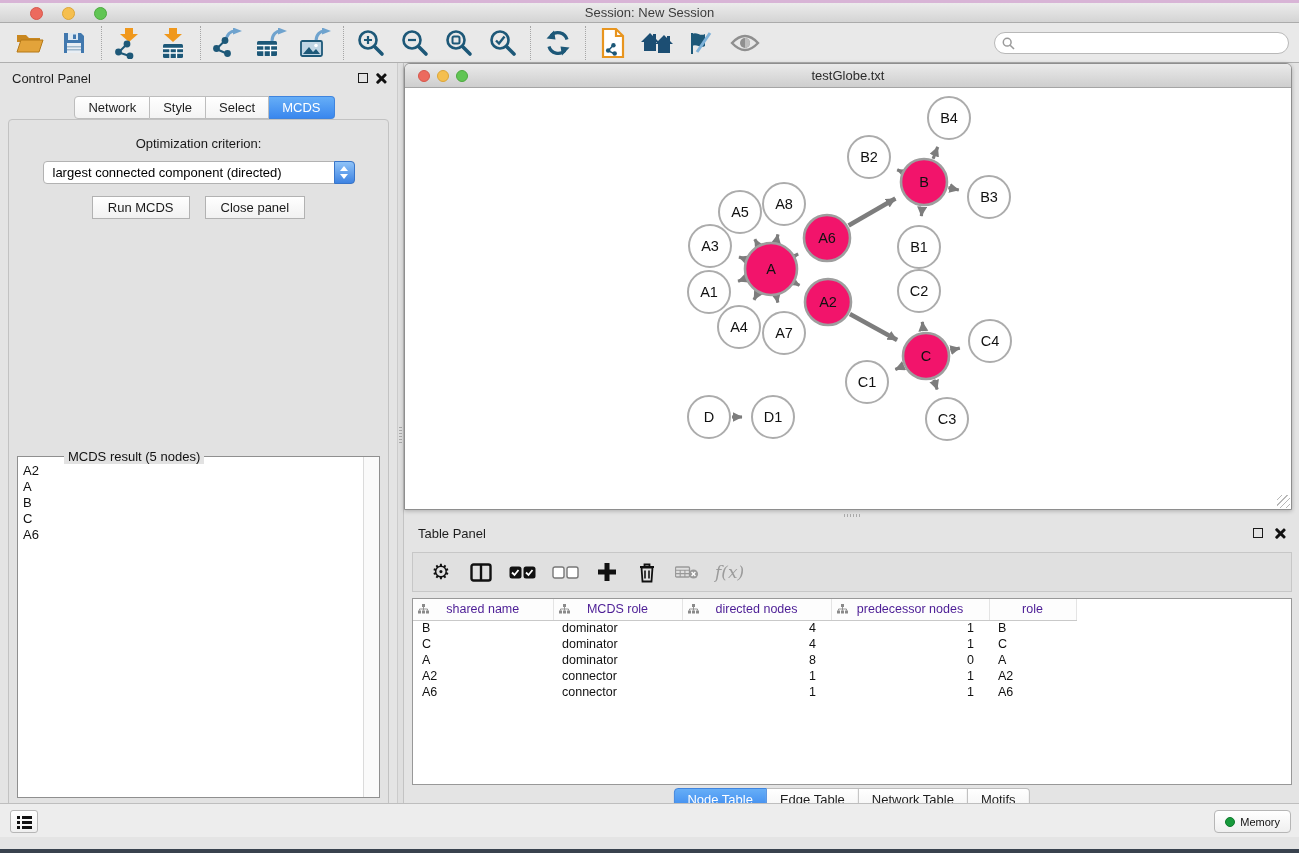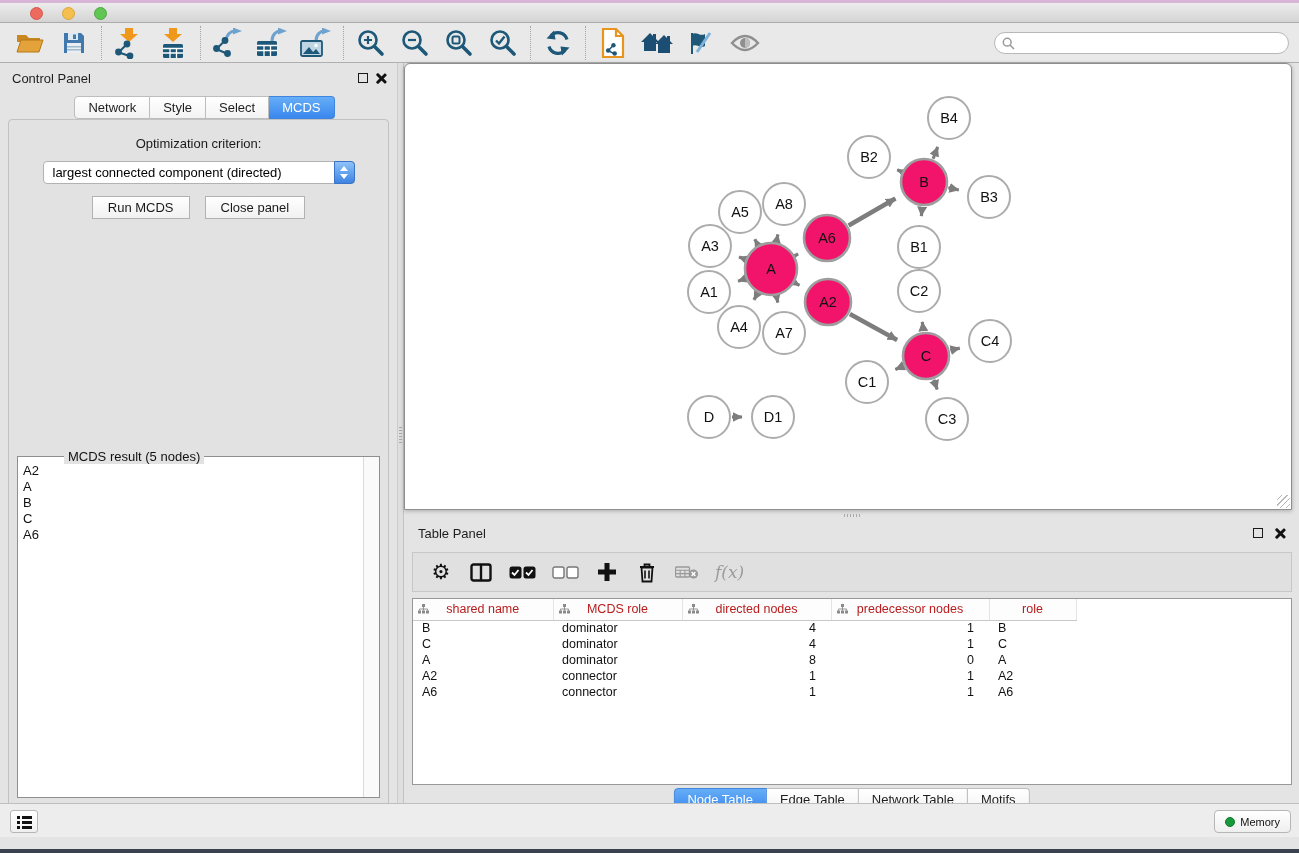--- a/index.html
+++ b/index.html
@@ -92,21 +92,21 @@
   .table-panel .panel-title { left:14px; top:6px; }
   .table-panel .float-ico { right:36px; top:8px; } .table-panel .close-ico { right:14px; top:8px; }
   .tp-toolbar { position:absolute; left:8px; right:7px; top:32px; height:40px; background:#E0E0E0;
     border:1px solid #C7C7C7; display:flex; align-items:center; gap:16px; padding-left:16px; }
   .tp-btn { display:flex; align-items:center; justify-content:center; height:28px; min-width:24px; }
   .fx { font-family:"DejaVu Serif", serif; font-style:italic; font-size:17px; color:#9B9B9B; }
   .gear-glyph { font-size:21px; color:#111; line-height:20px; }
 
   .tp-table { position:absolute; left:8px; right:7px; top:78px; bottom:30px; background:#fff; border:1px solid #989898; }
   table.tbl { border-collapse:collapse; table-layout:fixed; font-size:12.5px; }
-  .tbl th { height:21px; font-weight:normal; font-size:12.5px; color:#b91c1c; background:#FDFDFD;
+  .tbl th { height:21px; font-weight:normal; font-size:12.5px; color:#4c1d95; background:#FDFDFD;
     border-bottom:1px solid #C9C9C9; border-right:1px solid #E4E4E4; position:relative; text-align:center; }
   .tbl th .hdr-icon { position:absolute; left:5px; top:5px; }
   .tbl th.filler { background:#fff; border:none; }
   .tbl td { height:16px; padding:0 9px; color:#111; white-space:nowrap; overflow:hidden; }
   .tbl td.num { text-align:right; padding-right:15px; }
 
   .tp-tabs { position:absolute; bottom:4px; left:50%; transform:translateX(-50%); }
 
   
   .status-bar { position:absolute; left:0; right:0; bottom:16px; height:34px; background:#EDEDED; border-top:1px solid #BEBEBE; }
@@ -118,20 +118,21 @@
 </style>
 </head>
 <body>
 
 <div class="desktop-top"></div>
 
 <div class="titlebar">
   <span class="tl red"></span>
   <span class="tl yellow"></span>
   <span class="tl green"></span>
+  <div class="title">Session: New Session</div>
 </div>
 
 <div class="toolbar">
   <div class="tgroup">
     <div class="tbtn">
       <svg width="30" height="26" viewBox="0 0 30 26">
         <path d="M2 5 h9 l3 3 h11 v4 H2 Z" fill="#C9871F"></path>
         <path d="M2 22 L6 10 H28 L24 22 Z" fill="#E3A33A" stroke="#B57917" stroke-width="1"></path>
       </svg>
     </div>
@@ -329,20 +330,26 @@
       <div class="result-scrollbar"></div>
     </div>
   </div>
 </div>
 
 <div class="v-splitter">
     <div class="grip"></div>
   </div>
 
 <div class="network-window">
+  <div class="win-titlebar">
+    <span class="tl red"></span>
+    <span class="tl yellow"></span>
+    <span class="tl green"></span>
+    <div class="title">testGlobe.txt</div>
+  </div>
   <div class="net-canvas">
     <svg id="graph-svg" width="886" height="421">
       <defs>
         <marker id="arrow" markerUnits="userSpaceOnUse" markerWidth="12" markerHeight="11" refX="9.5" refY="5" orient="auto">
           <path d="M0 0 L10 5 L0 10 Z" fill="#7D7D7D"></path>
         </marker>
       </defs>
       <g id="edges-layer">
           <line x1="352.62238548652044" y1="156.40245073327952" x2="349.8109303542095" y2="151.2330009738691" stroke="#7D7D7D" stroke-width="3.2" marker-end="url(#arrow)"></line>
           <line x1="371.49125178386913" y1="153.54374108065423" x2="372.9203998107163" y2="146.39800094641853" stroke="#7D7D7D" stroke-width="3.2" marker-end="url(#arrow)"></line>

